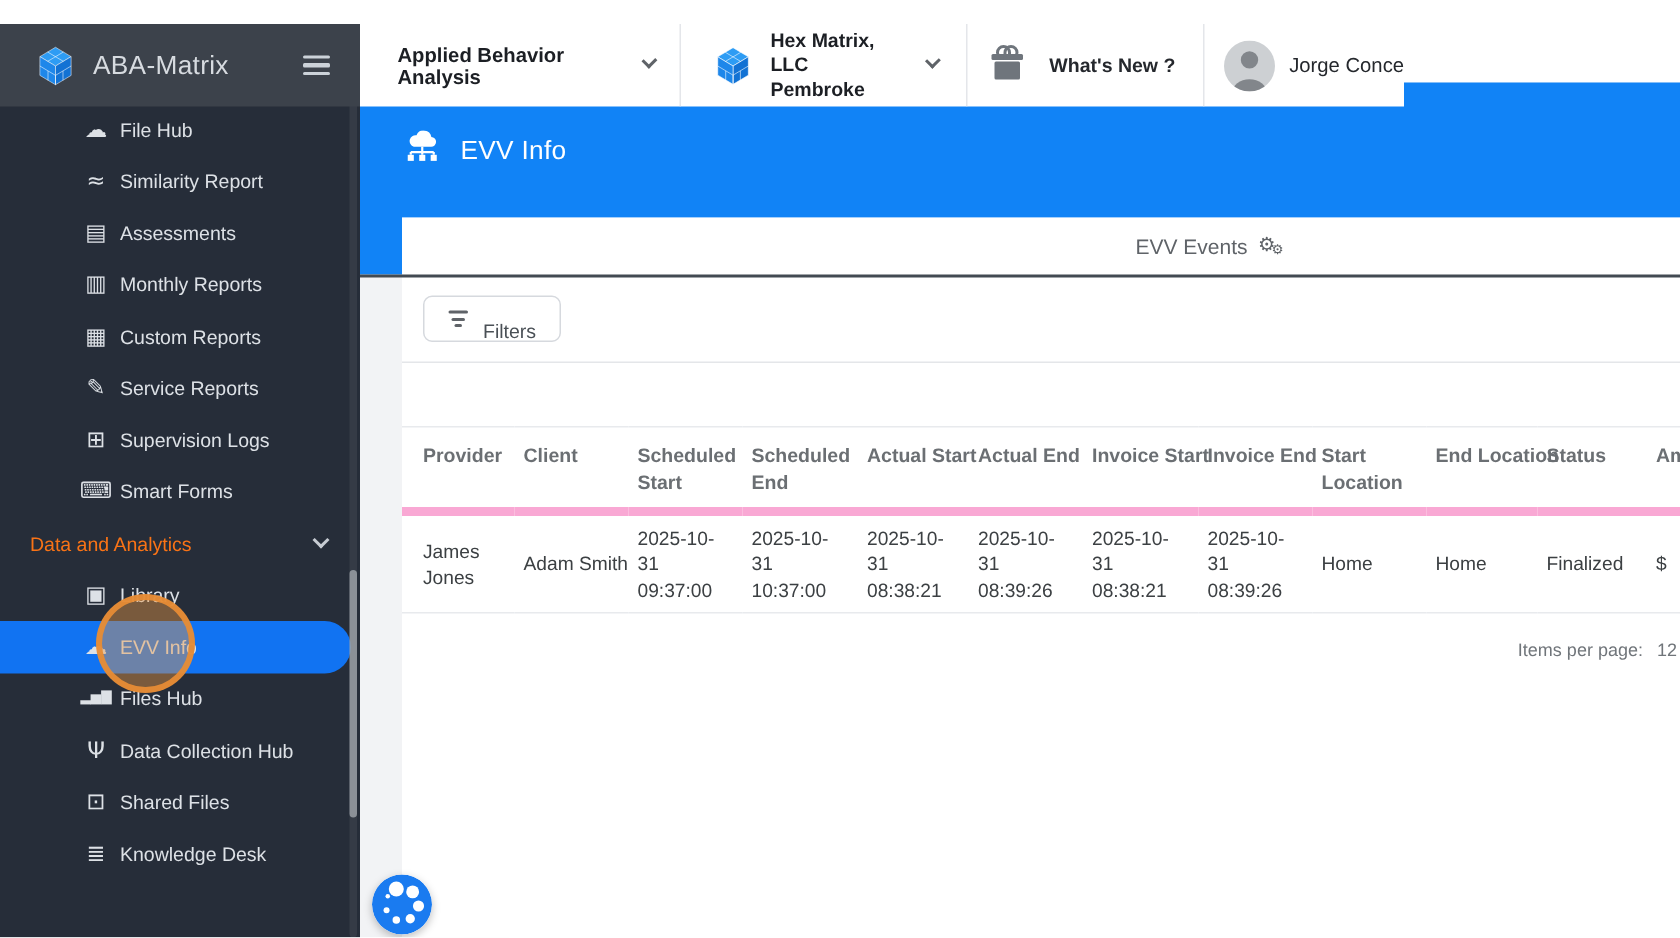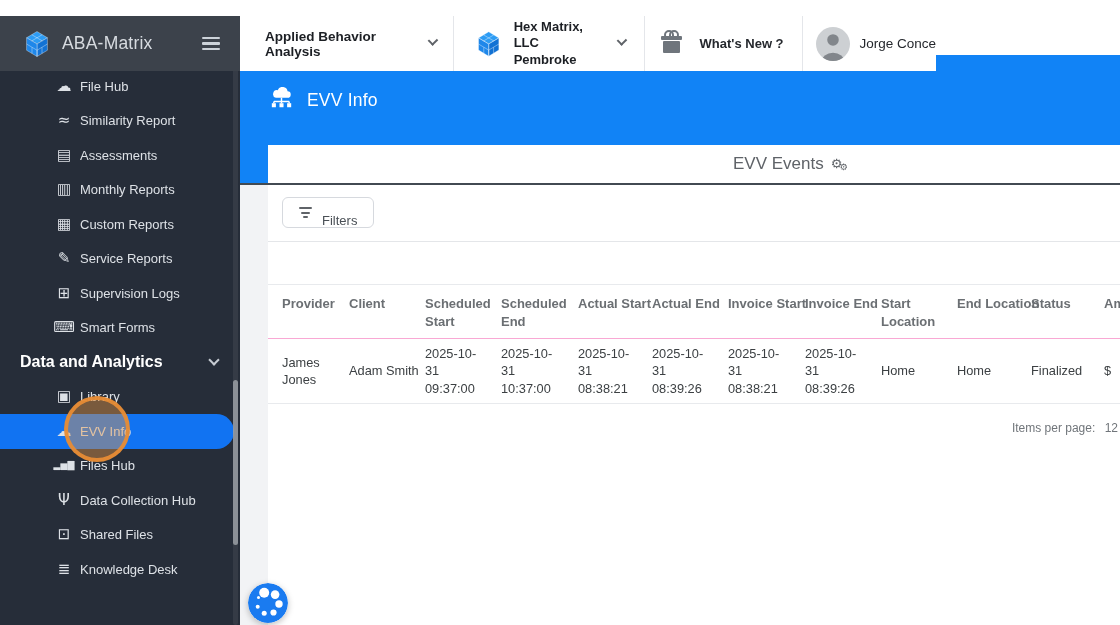--- a/index.html
+++ b/index.html
@@ -38,55 +38,55 @@
 
   
   .sidebar { position:absolute; top:55px; left:0; width:240px; height:570px; background:#262d39; overflow:hidden; z-index:4; }
   .clipped-label { position:absolute; top:-9px; left:20px; font-size:13px; font-weight:500; color:#aeb4bd; }
   .side-nav { position:absolute; top:14px; left:0; right:0; }
   .side-item { height:34.5px; display:flex; align-items:center; cursor:pointer; position:relative; }
   .side-item .ico { width:24px; margin-left:52px; text-align:center; font-family:"DejaVu Sans",sans-serif; font-size:15px; color:#dde1e6; line-height:1; }
   .side-item .lbl { margin-left:4px; font-size:13px; font-weight:500; color:#dde1e6; }
   .side-item.active { background:#1173f2; width:234px; border-radius:0 18px 18px 0; }
   .side-section { height:34.5px; display:flex; align-items:center; cursor:pointer; padding:0 22px 0 20px; }
-  .side-section .lbl { font-size:16px; font-weight:700; color:#ffffff; flex:1; }
+  .side-section .lbl { font-size:13px; font-weight:400; color:#f97316; flex:1; }
   .side-section .chev { border-color:#c7ccd3; transform:rotate(45deg); margin-top:-4px; }
   .scroll-track { position:absolute; top:0; bottom:0; right:2px; width:5px; background:rgba(255,255,255,0.07); border-radius:3px; }
   .scroll-thumb { position:absolute; top:325px; right:2px; width:5px; height:165px; background:#9aa0a6; border-radius:3px; opacity:.85; }
 
   
   .cursor-ring { position:absolute; left:64px; top:396px; width:66px; height:66px; border-radius:50%;
     border:4px solid rgba(231,140,53,0.95); background:rgba(236,152,66,0.42); z-index:20; pointer-events:none; }
 
   
   .main { position:absolute; top:55px; left:240px; width:880px; height:570px; background:#f2f3f5; }
   .blue-band { position:absolute; top:0; left:0; right:0; height:128px; background:#1183f6; }
   .page-title-row { position:absolute; top:32px; left:28px; display:flex; align-items:center; gap:12px; }
   .page-title { color:#fff; font-size:17.5px; font-weight:500; letter-spacing:.2px; }
   .card { position:absolute; top:90px; left:28px; right:0; bottom:0; background:#fff; overflow:hidden; }
   .tabbar { position:relative; height:38px; background:#fff; }
   .tab { position:absolute; left:465px; top:0; height:100%; display:flex; align-items:center; gap:7px; cursor:pointer; }
-  .tab-label { font-size:17px; color:#5f6368; }
+  .tab-label { font-size:14px; color:#5f6368;margin-left:24px; }
   .gear-wrap { position:relative; width:18px; height:18px; }
   .gear-main { position:absolute; left:0; top:2px; font-family:"DejaVu Sans",sans-serif; font-size:13px; color:#5f6368; line-height:1; }
   .gear-small { position:absolute; left:9px; top:8px; font-family:"DejaVu Sans",sans-serif; font-size:9px; color:#5f6368; line-height:1; }
   .dark-line { position:absolute; top:128px; left:0; right:0; height:2px; background:#424a52; z-index:3; }
 
   .filters-btn { margin:14px 0 0 14px; display:inline-flex; align-items:center; gap:10px; height:31px; padding:0 16px;
     border:1px solid #d6d9de; border-radius:6px; background:#fff; cursor:pointer; }
   .filters-label { font-size:13px; font-weight:500; color:#4a5056;margin-top:16px; }
   .filter-ico { display:flex; flex-direction:column; align-items:center; gap:2.5px; }
   .filter-ico i { display:block; height:2px; background:#5f6368; border-radius:1px; }
   .filter-ico i:nth-child(1){ width:13px; } .filter-ico i:nth-child(2){ width:9px; } .filter-ico i:nth-child(3){ width:5px; }
 
   .section-divider { height:1px; background:#e4e6e9; margin-top:13px; }
 
   .table-wrap { margin-top:42px; }
   table.evv { border-collapse:collapse; table-layout:fixed; width:900px; }
-  table.evv th { border-top:1px solid #e8eaed; border-bottom:1px solid #f9a8d4; vertical-align:top;
+  table.evv th { border-top:1px solid #e8eaed; border-bottom:6px solid #f9a8d4; vertical-align:top;
     padding:10px 6px 8px 6px; text-align:left; font-size:13px; font-weight:bold; color:#6b6f73; line-height:1.35; }
   table.evv th:first-child, table.evv td:first-child { padding-left:14px; }
   table.evv td { border-bottom:1px solid #e8eaed; vertical-align:middle; padding:6px 6px; height:42px;
     font-size:12.8px; color:#3c4043; line-height:1.35; }
   .pagination { text-align:right; padding:17px 2px 0 0; font-size:12px; color:#70757a; white-space:nowrap; }
 
   
   .chat-widget { position:absolute; left:248px; top:583px; width:40px; height:40px; z-index:30; cursor:pointer;
     border-radius:50%; box-shadow:0 2px 6px rgba(0,0,0,0.25); }
 </style>

